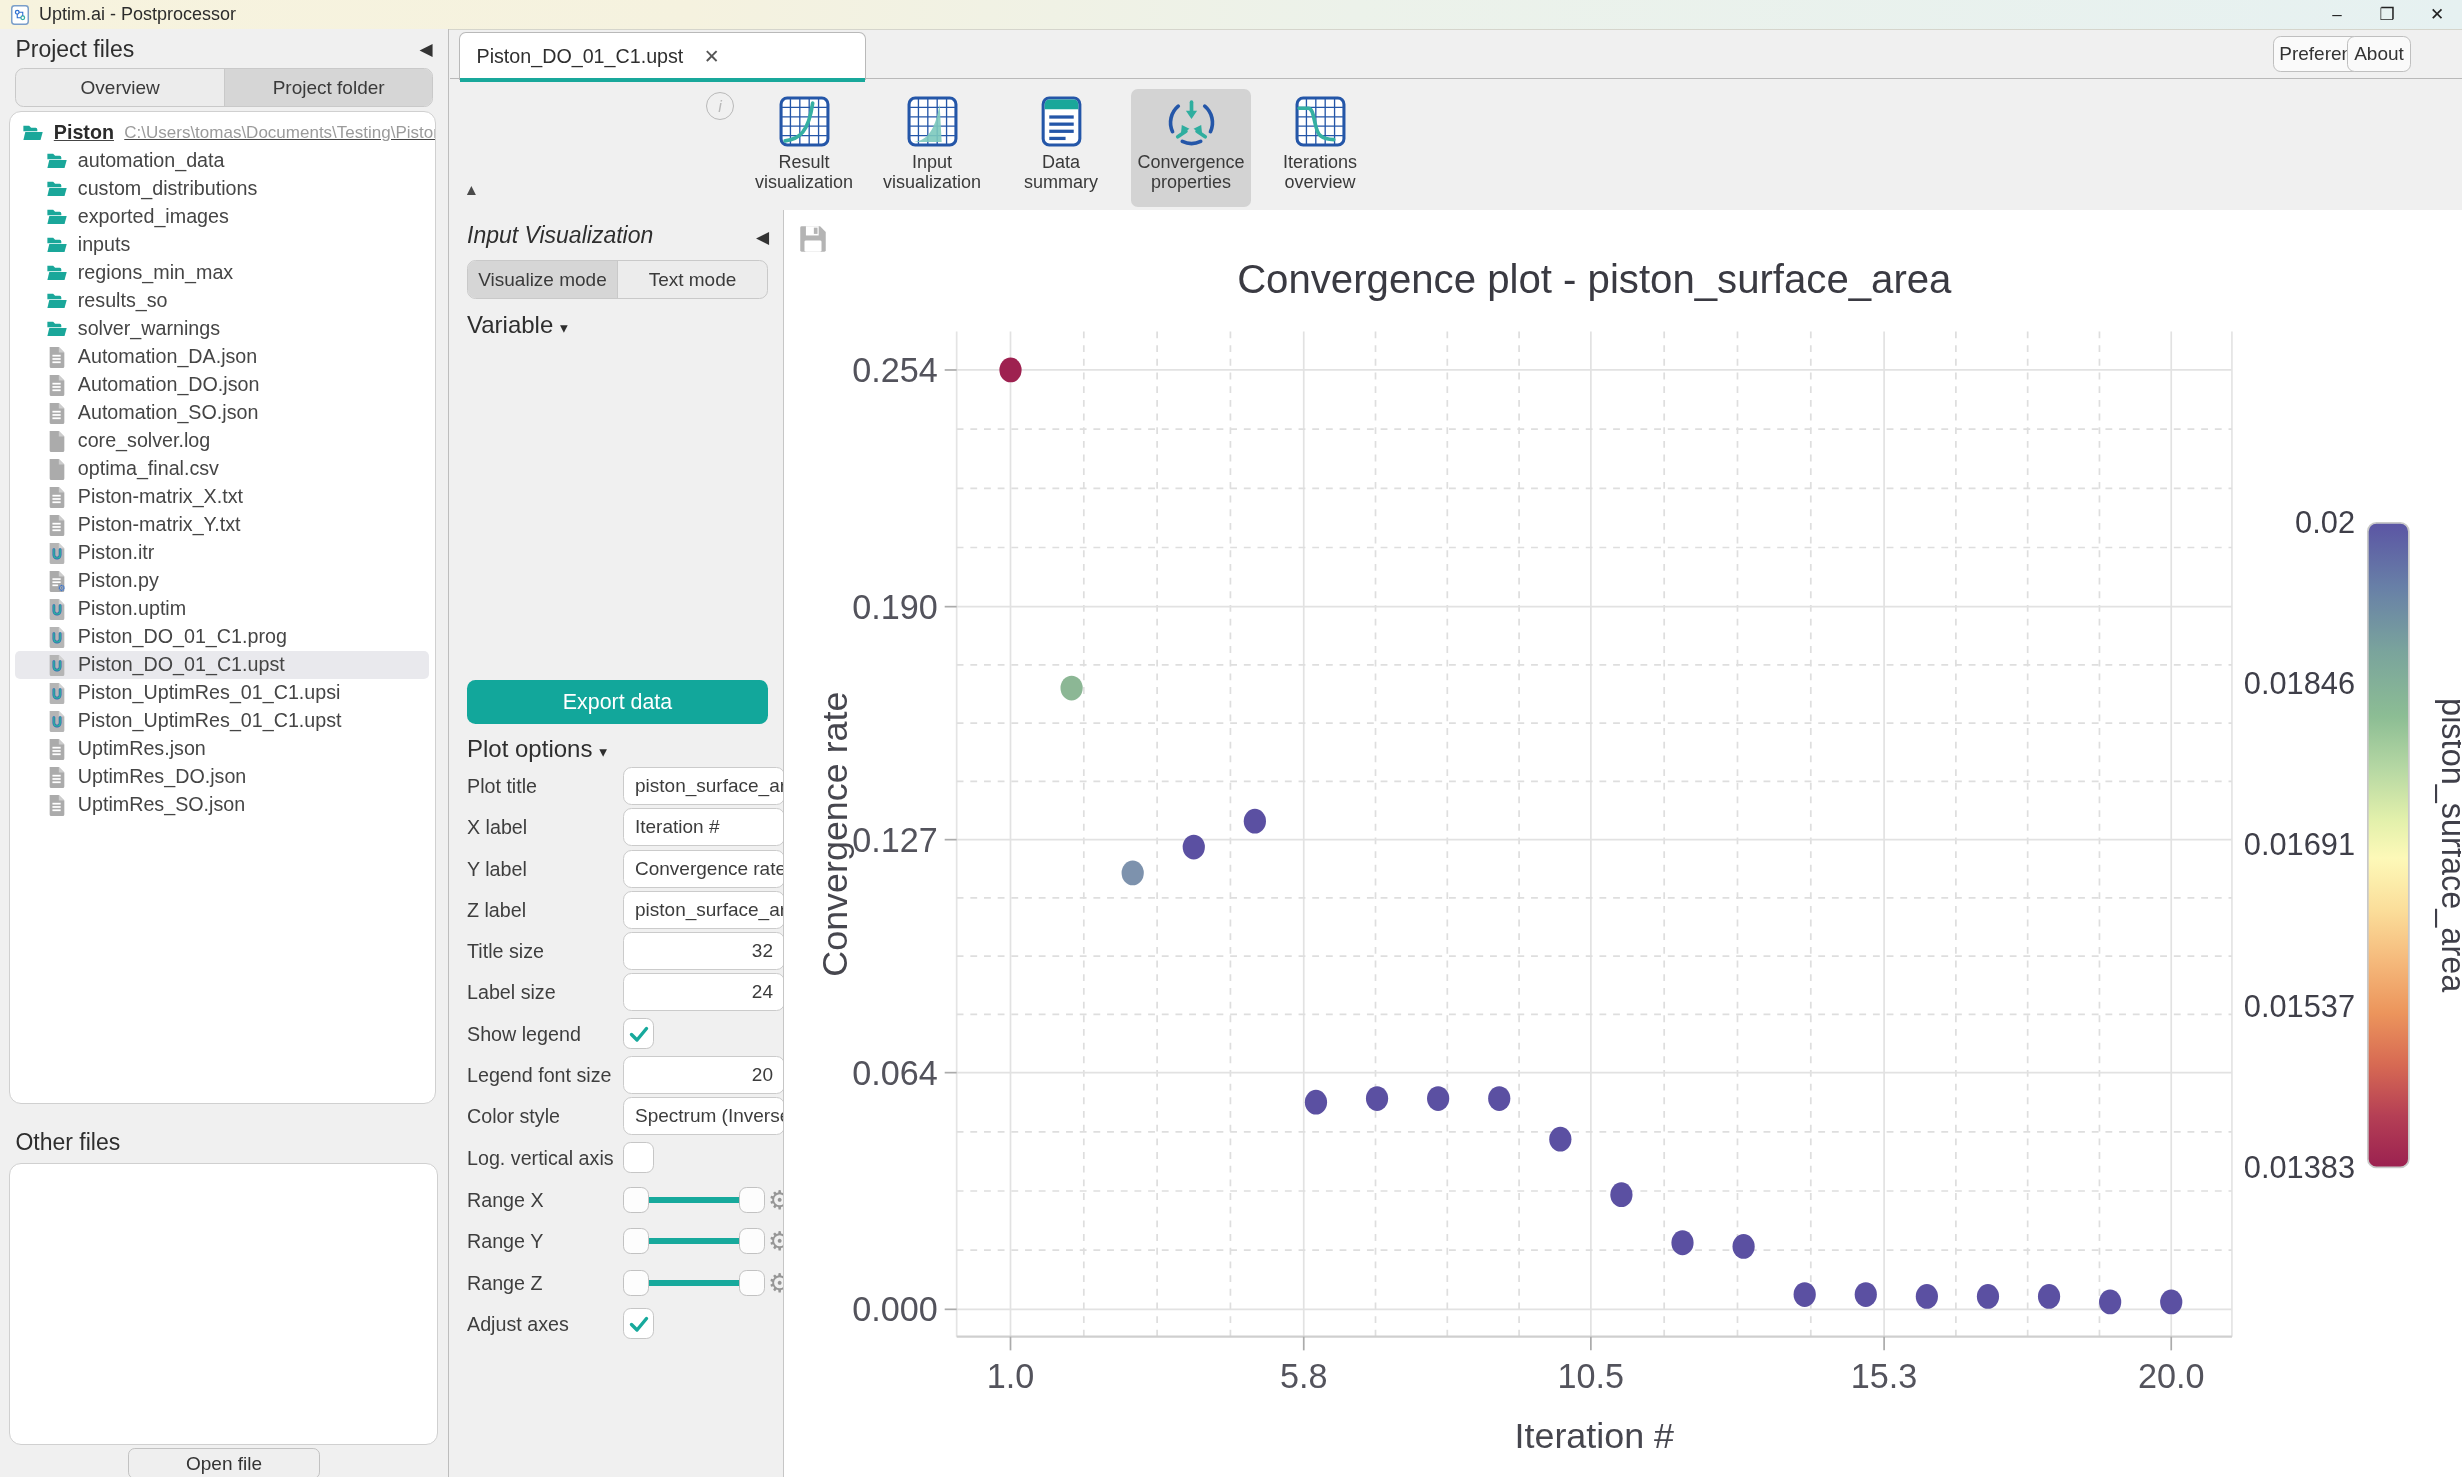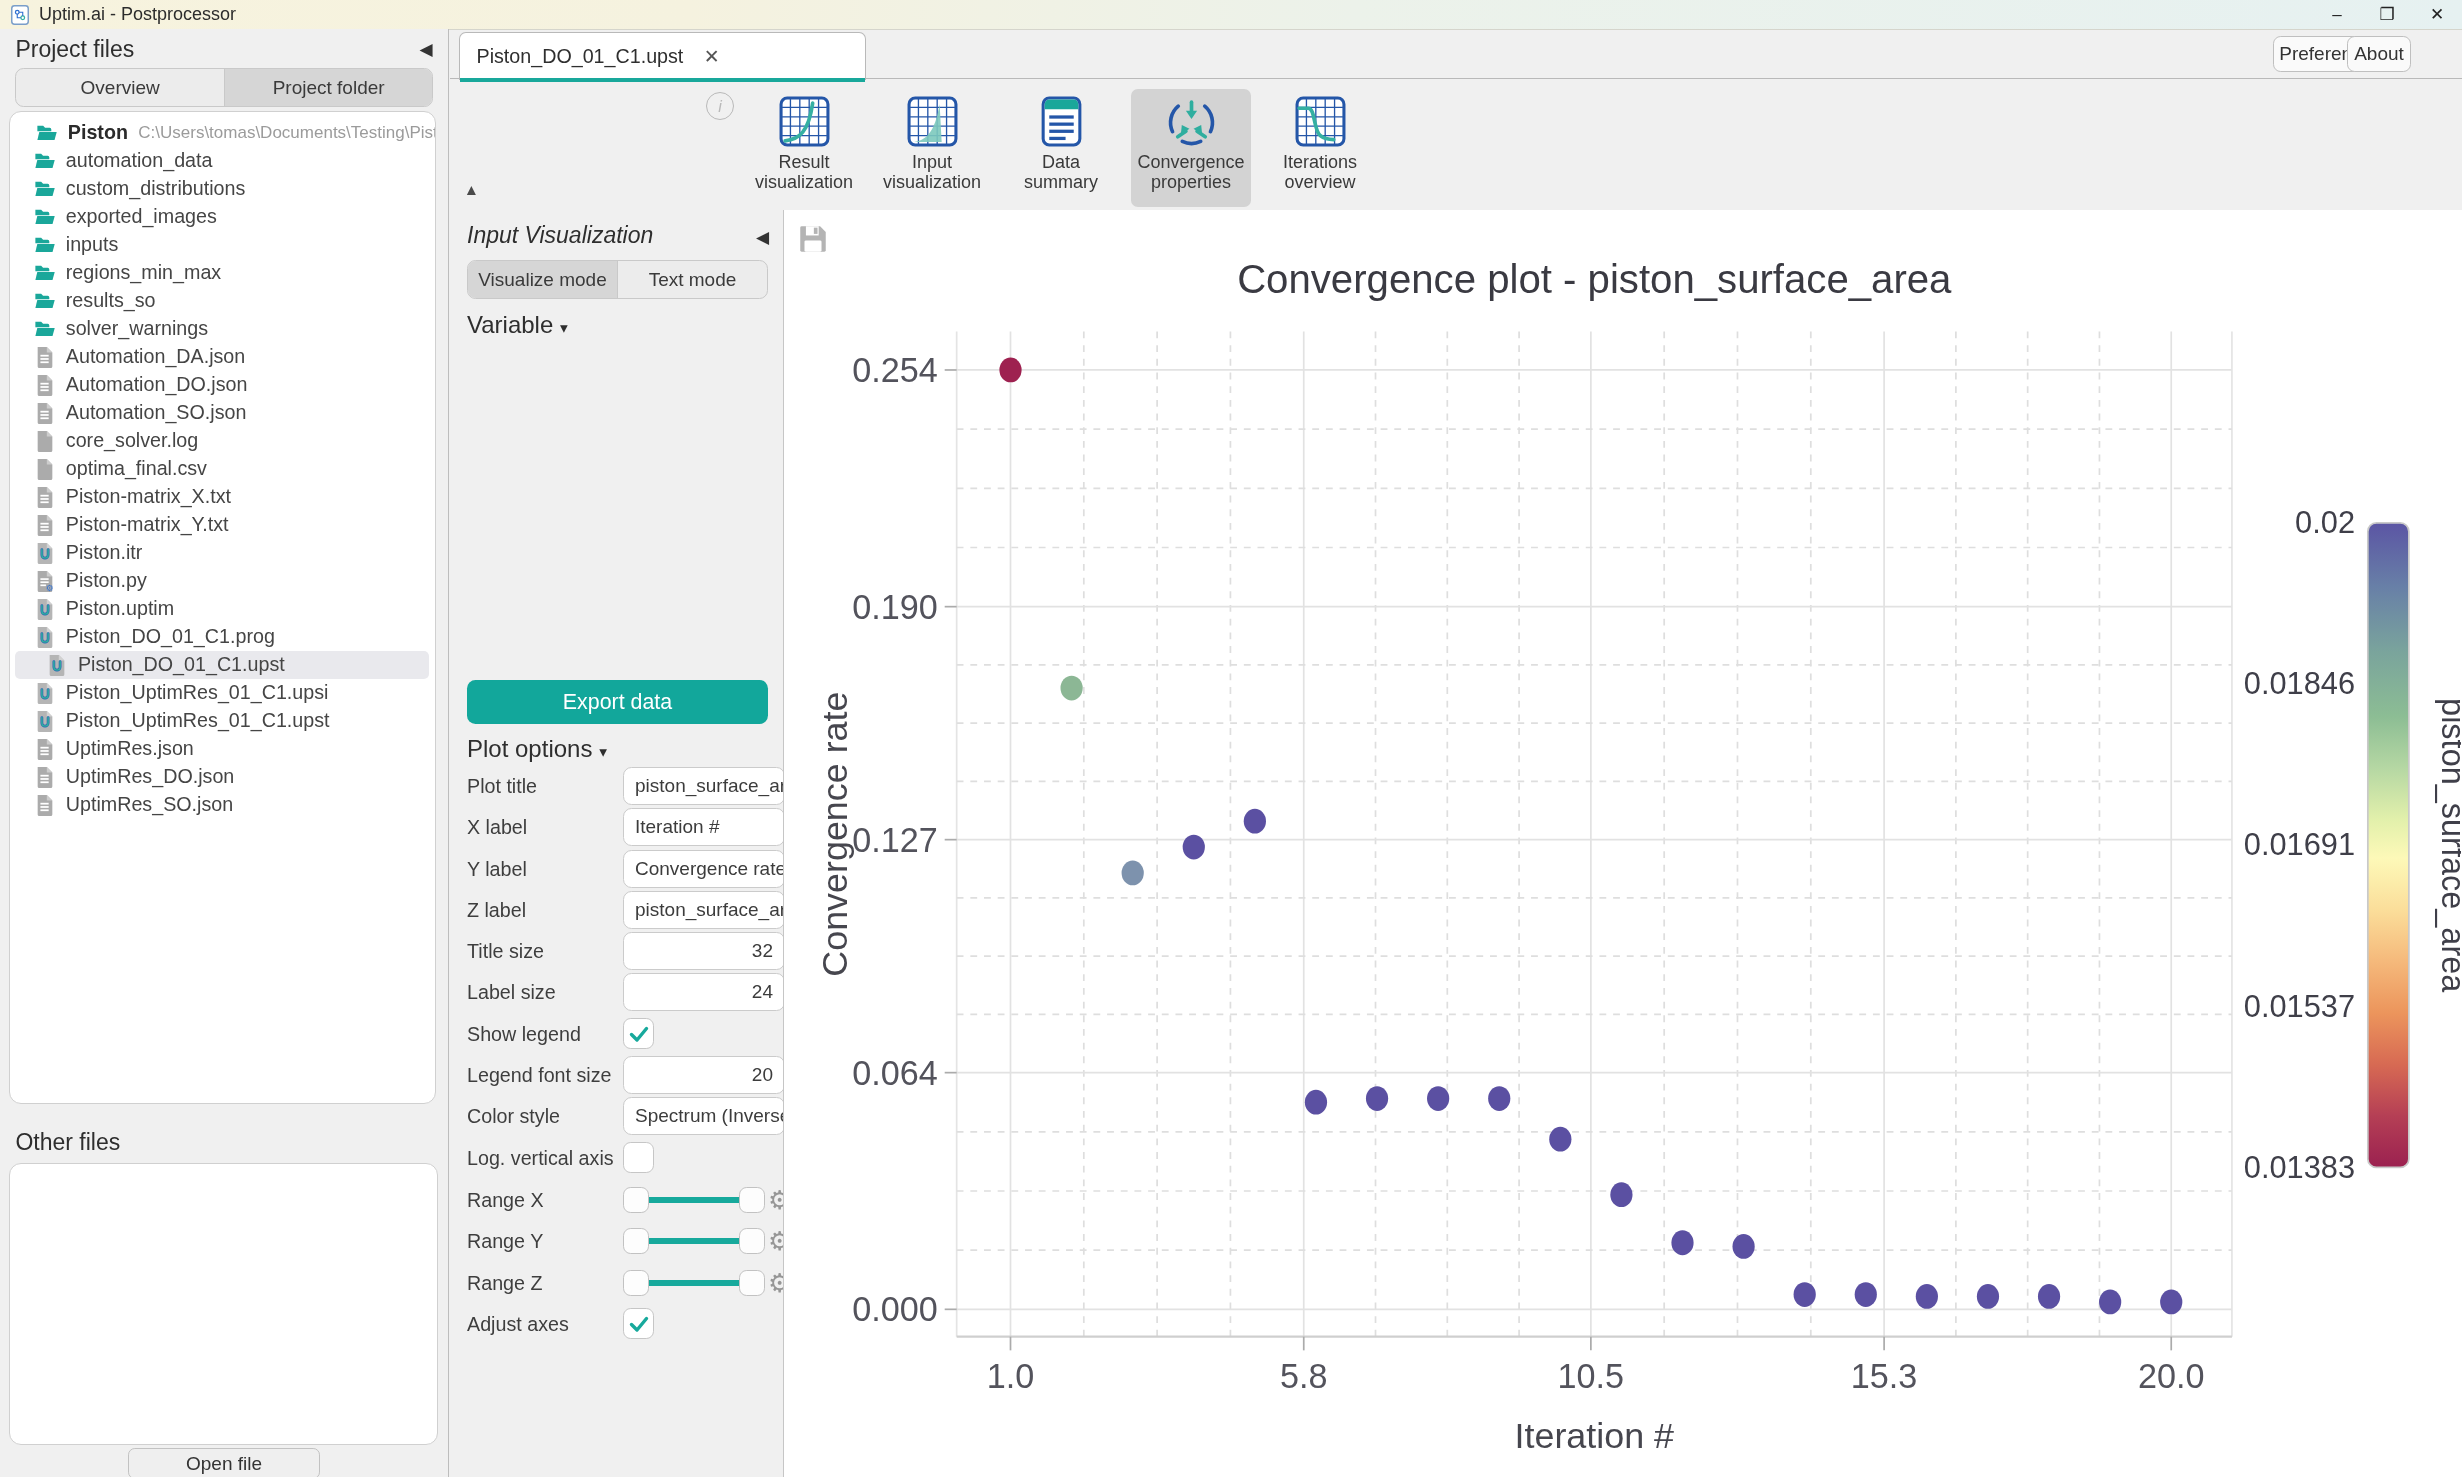--- a/index.html
+++ b/index.html
@@ -18,22 +18,22 @@
     border-right:1.7px solid #bdbdbd;}
   .side-h{position:absolute;left:15.4px;top:6.8px;font-size:23px;color:#2e2e2e;}
   .side-collapse{position:absolute;right:15.4px;top:10.3px;font-size:17px;color:#333;}
   .seg{display:flex;border:1.7px solid #c9c9c9;border-radius:8.5px;overflow:hidden;background:#ececec;}
   .seg>div{flex:1;text-align:center;padding:7.7px 0;font-size:19px;color:#3a3a3a;}
   .seg>div.active{background:#d6d6d6;}
   .seg>div+div{border-left:1.7px solid #c9c9c9;}
   .side-tabs{position:absolute;left:15.4px;top:39px;width:416px;}
   .panel{background:#fff;border:1.7px solid #d0d0d0;border-radius:12px;}
   .tree-panel{position:absolute;left:8.5px;top:82px;width:427px;height:993px;overflow:hidden;padding-top:6.8px;box-sizing:border-box;}
-  .tree-row{height:28px;display:flex;align-items:center;padding-left:24px;font-size:19.7px;color:#454545;}
-  .tree-row.root{padding-left:26px;}
+  .tree-row{height:28px;display:flex;align-items:center;padding-left:36px;font-size:19.7px;color:#454545;}
+  .tree-row.root{padding-left:12px;text-decoration:underline;}
   .tree-row.selected{background:#e9e9ed;border-radius:5.1px;margin:0 5.1px;padding-left:31px;}
   .tree-ic{width:22px;height:22px;margin-right:10.3px;flex:0 0 auto;}
   .tree-ic svg{width:100%;height:100%;display:block;}
   .tree-name.rootname{font-weight:700;color:#2b2b2b;}
   .tree-path{margin-left:10.3px;font-size:17px;color:#9b9b9b;white-space:nowrap;}
   .other-h{position:absolute;left:15.4px;top:1100px;font-size:23px;color:#2e2e2e;}
   .other-panel{position:absolute;left:8.5px;top:1134px;width:427px;height:280px;}
   .openfile{position:absolute;left:128px;top:1419px;width:190px;height:29px;background:#efefef;
     border:1.7px solid #c2c2c2;border-radius:6.8px;font-size:19px;color:#333;display:flex;
     align-items:center;justify-content:center;}

